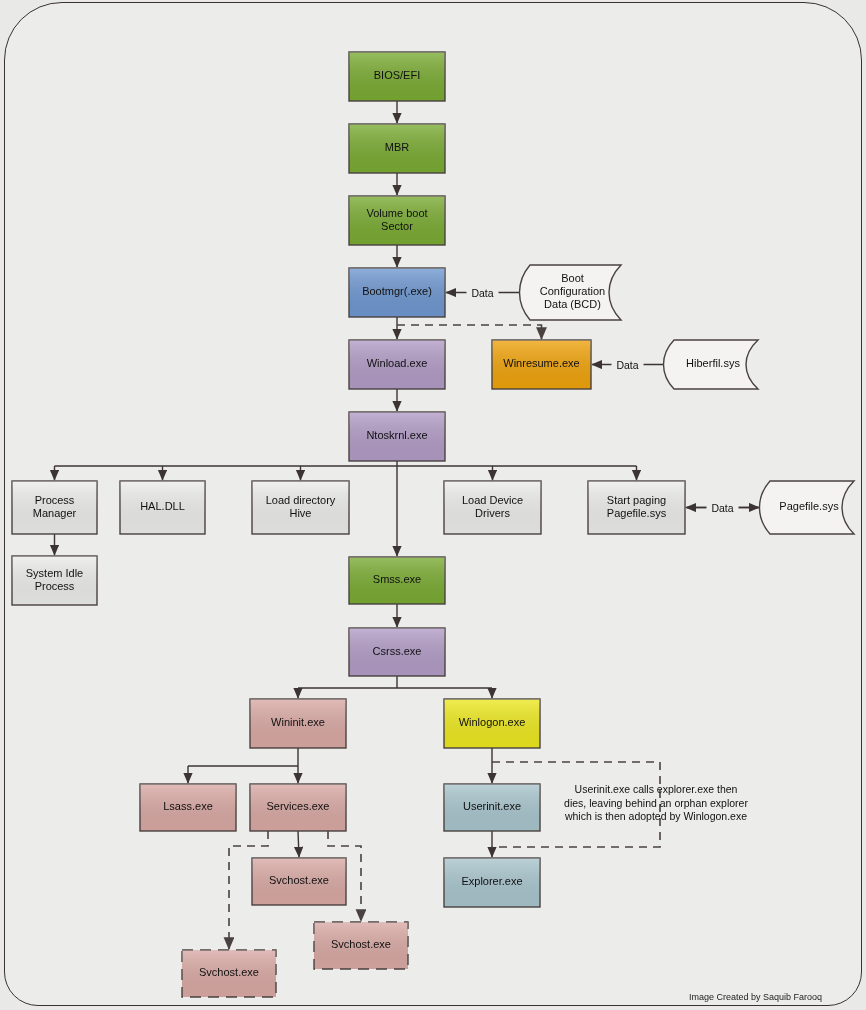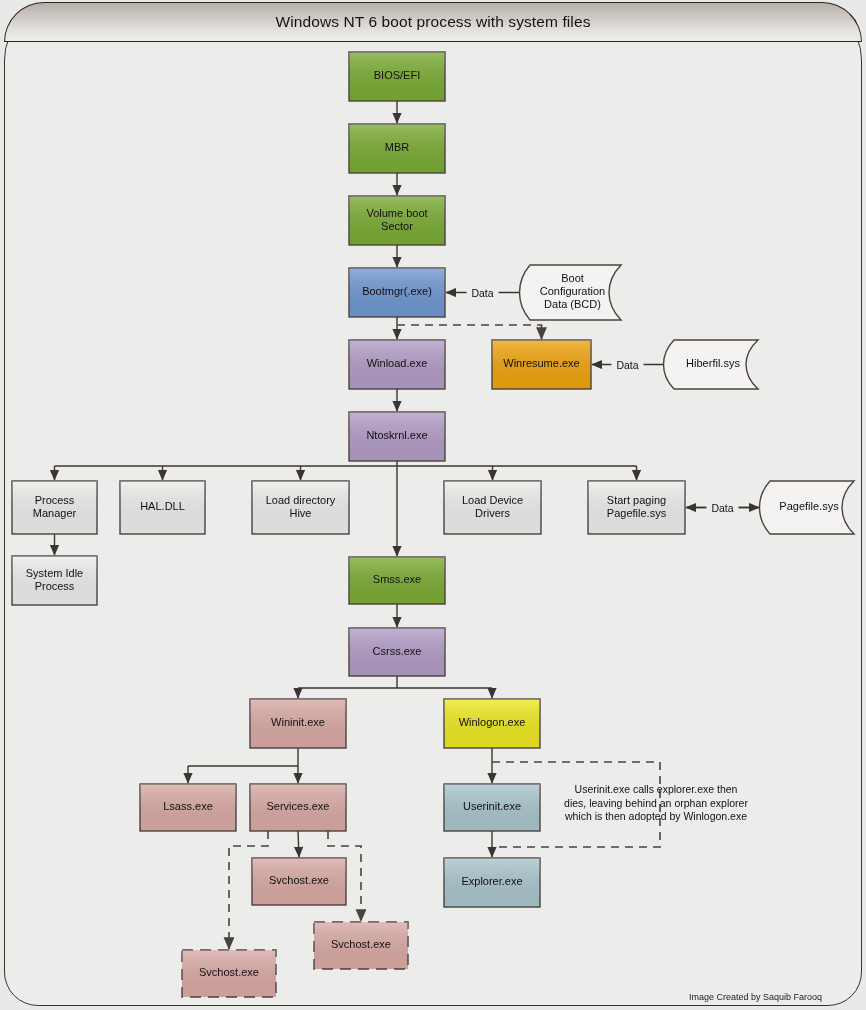--- a/index.html
+++ b/index.html
@@ -20,23 +20,20 @@
   .credit{font-size:9px;fill:#222;text-anchor:end;}
   .ln{stroke:#3c3432;stroke-width:1.4;fill:none;}
   .lnd{stroke:#4a4240;stroke-width:1.6;fill:none;stroke-dasharray:8 6;}
   .bx{stroke:#4a4240;stroke-width:1.4;}
 </style>
 </head>
 <body>
 
 <div id="page">
   <div id="frame"></div>
-  <div id="titlebar">
-    <span>Windows NT 6 boot process with system files</span>
-  </div>
 
   <svg id="canvas" viewBox="0 0 866 1010">
     <defs>
       <marker id="arr" markerWidth="9" markerHeight="9" refX="7.4" refY="3.4" orient="auto">
         <path d="M0,0 L8,3.4 L0,6.8 z" fill="#3c3432"></path>
       </marker>
       <marker id="arrd" markerWidth="9" markerHeight="9" refX="7.4" refY="3.4" orient="auto">
         <path d="M0,0 L8,3.4 L0,6.8 z" fill="#4a4240"></path>
       </marker>
       <linearGradient id="gsheen" x1="0" y1="0" x2="0" y2="1">

